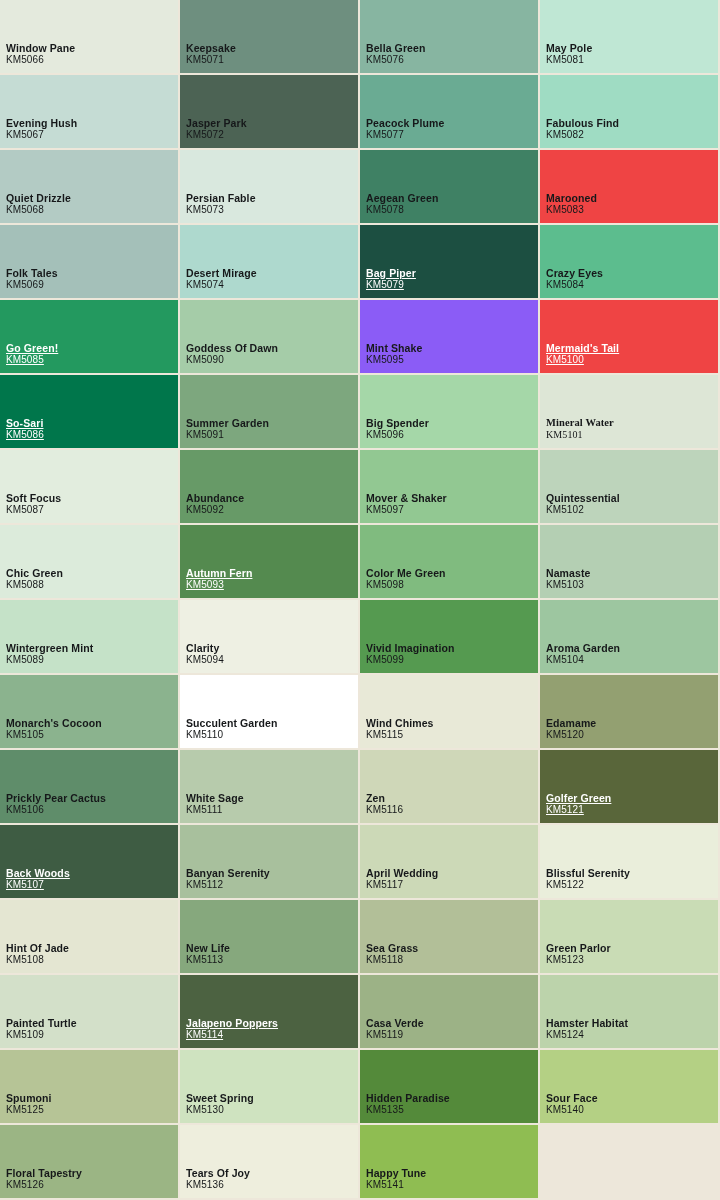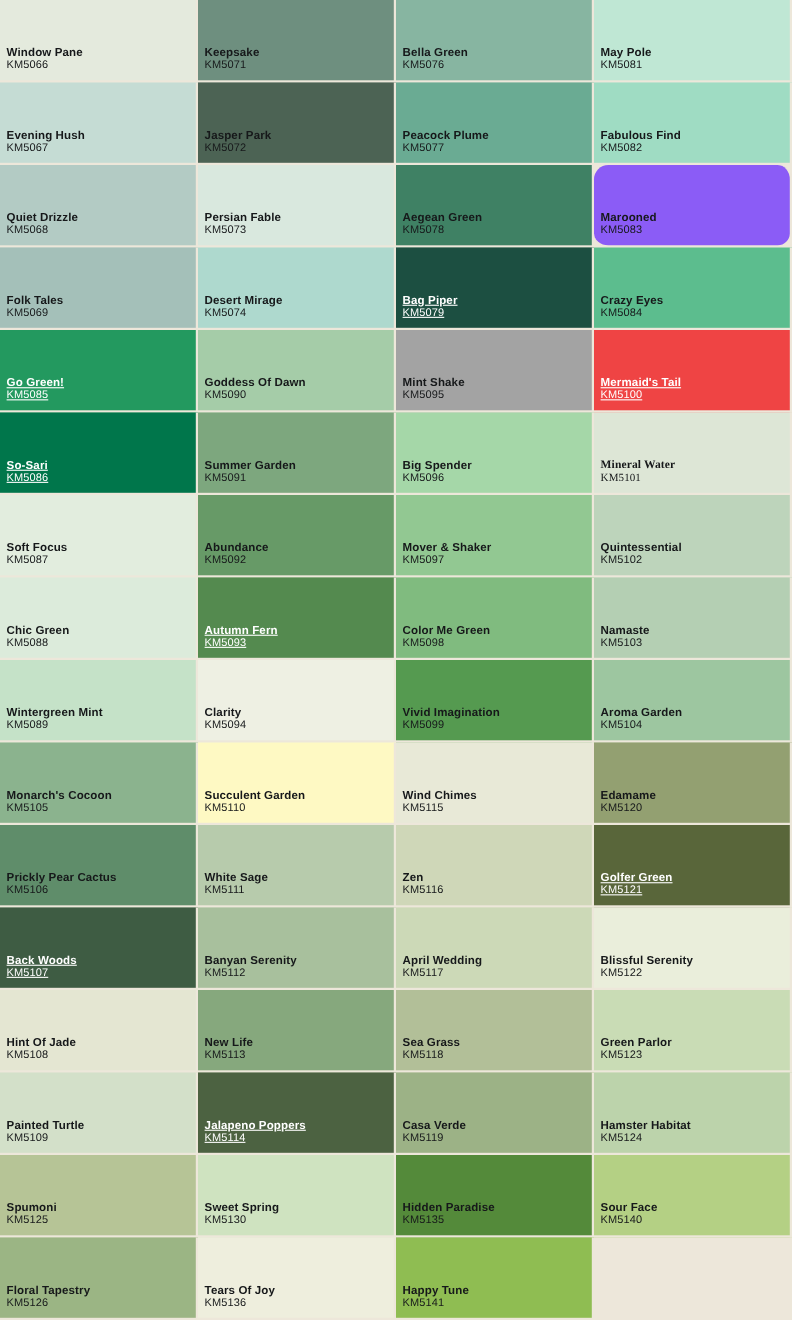--- a/index.html
+++ b/index.html
@@ -113,21 +113,21 @@
         <span class="swatch-name">Persian Fable</span>
         <span class="swatch-code">KM5073</span>
       </div>
     </div>
     <div class="swatch dark-text" style="background: rgb(63, 129, 100);">
       <div class="swatch-text">
         <span class="swatch-name">Aegean Green</span>
         <span class="swatch-code">KM5078</span>
       </div>
     </div>
-    <div class="swatch dark-text" style="background: #8b5cf6; border-radius: 13px;">
+    <div class="swatch dark-text" style="background: #ef4444;">
       <div class="swatch-text">
         <span class="swatch-name">Marooned</span>
         <span class="swatch-code">KM5083</span>
       </div>
     </div>
     <div class="swatch dark-text" style="background: rgb(164, 192, 185);">
       <div class="swatch-text">
         <span class="swatch-name">Folk Tales</span>
         <span class="swatch-code">KM5069</span>
       </div>
@@ -155,21 +155,21 @@
         <span class="swatch-name">Go Green!</span>
         <span class="swatch-code">KM5085</span>
       </div>
     </div>
     <div class="swatch dark-text" style="background: rgb(165, 204, 168);">
       <div class="swatch-text">
         <span class="swatch-name">Goddess Of Dawn</span>
         <span class="swatch-code">KM5090</span>
       </div>
     </div>
-    <div class="swatch dark-text" style="background: #a3a3a3;">
+    <div class="swatch dark-text" style="background: #8b5cf6;">
       <div class="swatch-text">
         <span class="swatch-name">Mint Shake</span>
         <span class="swatch-code">KM5095</span>
       </div>
     </div>
     <div class="swatch light-text" style="background: #ef4444;">
       <div class="swatch-text">
         <span class="swatch-name">Mermaid's Tail</span>
         <span class="swatch-code">KM5100</span>
       </div>
@@ -269,21 +269,21 @@
         <span class="swatch-name">Aroma Garden</span>
         <span class="swatch-code">KM5104</span>
       </div>
     </div>
     <div class="swatch dark-text" style="background: rgb(139, 179, 142);">
       <div class="swatch-text">
         <span class="swatch-name">Monarch's Cocoon</span>
         <span class="swatch-code">KM5105</span>
       </div>
     </div>
-    <div class="swatch dark-text" style="background: #fef9c3;">
+    <div class="swatch dark-text" style="background: #ffffff;">
       <div class="swatch-text">
         <span class="swatch-name">Succulent Garden</span>
         <span class="swatch-code">KM5110</span>
       </div>
     </div>
     <div class="swatch dark-text" style="background: rgb(232, 233, 215);">
       <div class="swatch-text">
         <span class="swatch-name">Wind Chimes</span>
         <span class="swatch-code">KM5115</span>
       </div>

